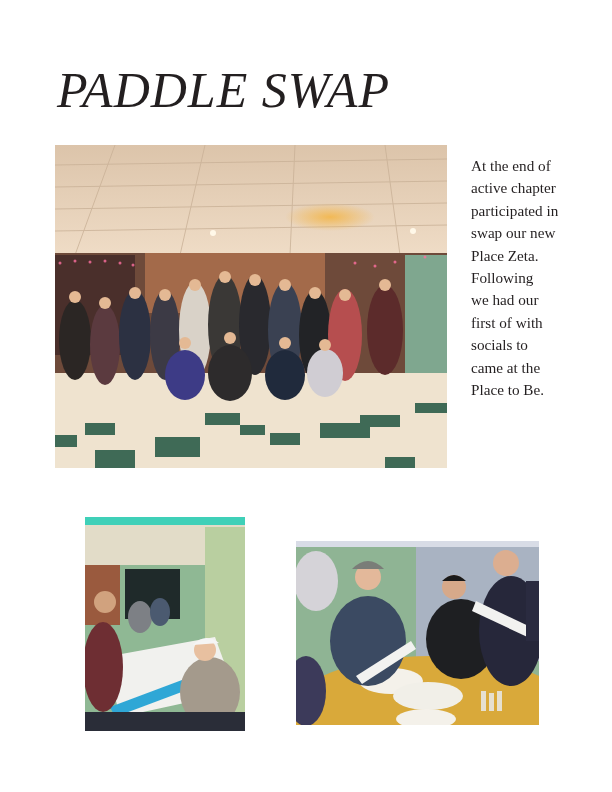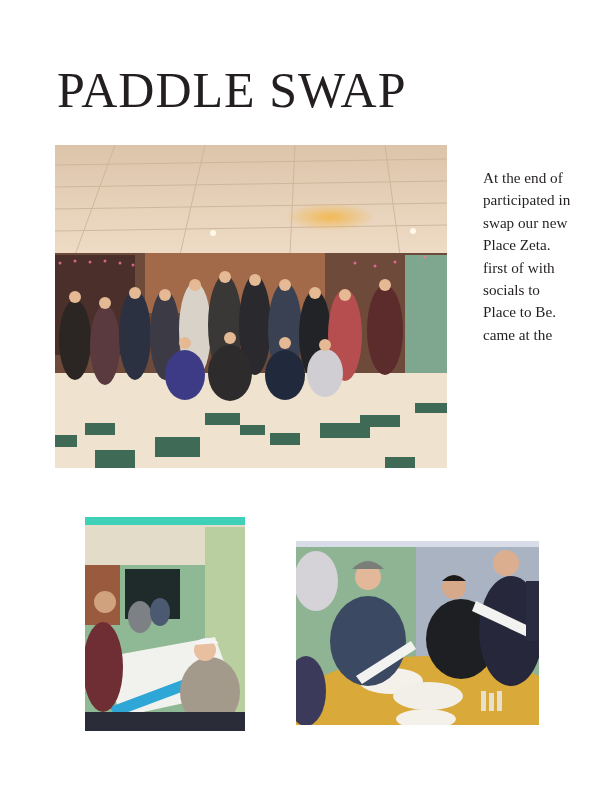--- a/index.html
+++ b/index.html
@@ -1,26 +1,26 @@
 <!DOCTYPE html>
 <html><head>
 <meta charset="utf-8">
 <style>
   html, body { margin:0; padding:0; }
   body { width:612px; height:792px; background:#ffffff; position:relative; overflow:hidden;
          font-family:"Liberation Serif", "DejaVu Serif", serif; color:#231f20; }
   .title { position:absolute; left:57px; top:62px; font-size:50px; line-height:56px;
-           letter-spacing:1px; font-weight:normal; margin:0; color:#231f20; white-space:nowrap; }
+           letter-spacing:1px; font-weight:normal; margin:0; color:#231f20; white-space:nowrap;font-style:italic; }
   .photo { position:absolute; overflow:hidden; }
   .photo svg { display:block; width:100%; height:100%; }
   #photo-main { left:55px; top:145px; width:392px; height:323px; }
   #photo-left { left:85px; top:517px; width:160px; height:214px; }
   #photo-right { left:296px; top:541px; width:243px; height:184px; }
   .body-text { position:absolute; left:471px; top:155px; width:125px; font-size:15.2px;
-               line-height:22.4px; color:#231f20; margin:12px; }
+               line-height:22.4px; color:#231f20; margin:0; }
   .body-text span { display:block; white-space:nowrap; }
 </style>
 </head>
 <body>
 
 <h1 class="title">PADDLE SWAP</h1>
 
 <div class="photo" id="photo-main">
   <svg viewBox="0 0 392 323" preserveAspectRatio="none">
     <defs>
@@ -109,27 +109,30 @@
         <circle cx="130" cy="198" r="6"></circle>
       <circle cx="175" cy="193" r="6"></circle>
         <circle cx="230" cy="198" r="6"></circle>
         <circle cx="270" cy="200" r="6"></circle>
     </g>
   </svg>
 </div>
 
 <div class="body-text">
   <span>At the end of</span>
+  <span>active chapter</span>
   <span>participated in</span>
   <span>swap our new</span>
   <span>Place Zeta.</span>
+  <span>Following</span>
+  <span>we had our</span>
   <span>first of with</span>
   <span>socials to</span>
+  <span>came at the</span>
   <span>Place to Be.</span>
-  <span>came at the</span>
 </div>
 
 <div class="photo" id="photo-left">
   <svg viewBox="0 0 160 214" preserveAspectRatio="none">
     <rect width="160" height="214" fill="#8fb894"></rect>
     <rect width="160" height="8" fill="#3fd0b8"></rect>
     <rect y="8" width="160" height="40" fill="#e2dcc8"></rect>
     <rect x="0" y="48" width="35" height="60" fill="#9a5a3e"></rect>
     <rect x="40" y="52" width="55" height="50" fill="#1f2a2a"></rect>
     <rect x="120" y="10" width="40" height="204" fill="#b9cfa0"></rect>

